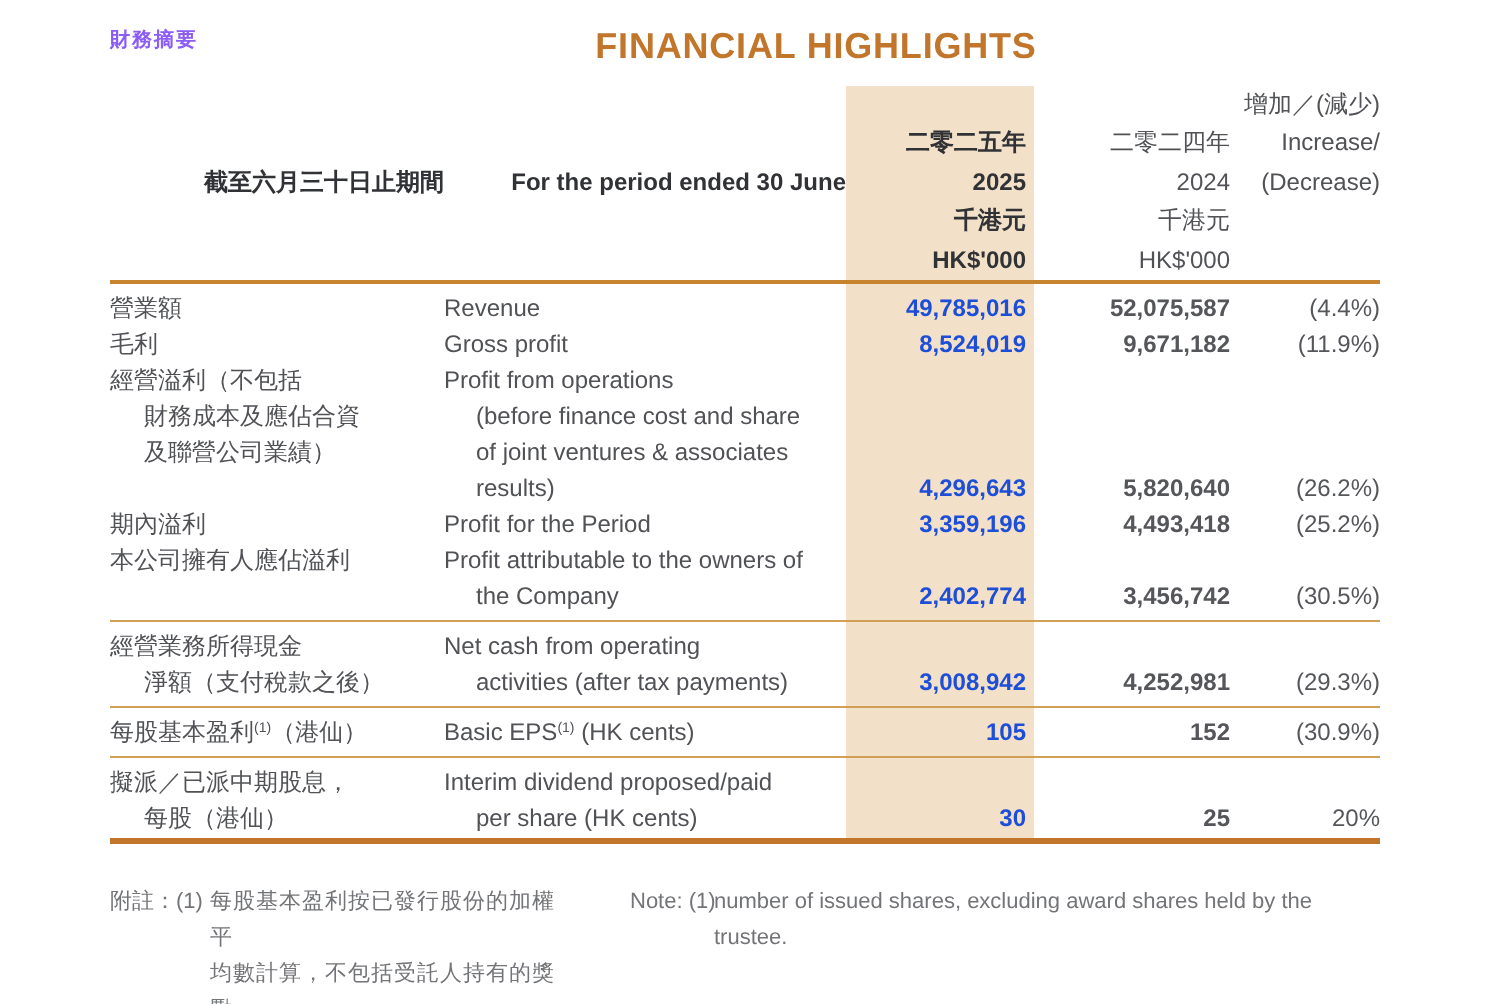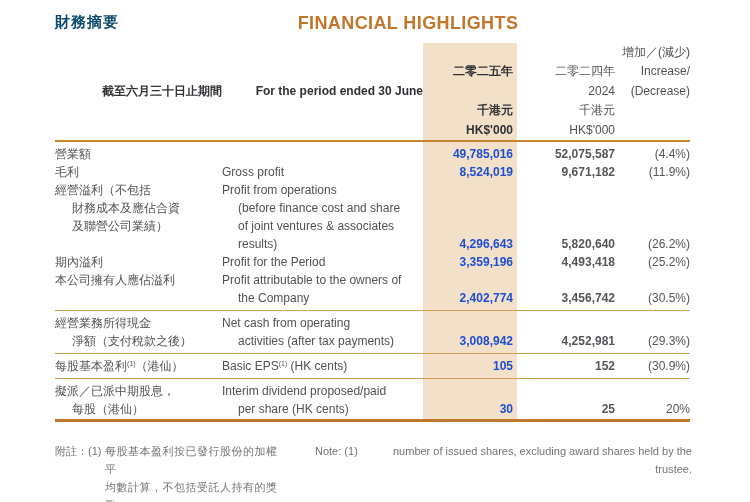--- a/index.html
+++ b/index.html
@@ -1,20 +1,20 @@
 <!DOCTYPE html>
 <html><head>
 <meta charset="utf-8">
 <style>
   html,body{margin:0;padding:0;background:#fff;}
   .page{
     position:relative;width:750px;height:502px;background:#ffffff;overflow:hidden;
     font-family:"Liberation Sans","DejaVu Sans",sans-serif;color:#515256;
   }
-  .title-zh{position:absolute;left:55px;top:13px;font-size:15px;font-weight:bold;color:#0c4a6e;letter-spacing:1px;font-family:Liberation Mono, monospace;}
+  .title-zh{position:absolute;left:55px;top:13px;font-size:10px;font-weight:bold;color:#8b5cf6;letter-spacing:1px;font-family:Liberation Mono, monospace;}
   .title-en{position:absolute;left:408px;top:13px;transform:translateX(-50%);font-size:18px;font-weight:bold;color:#C2762B;letter-spacing:.4px;white-space:nowrap;}
   .band{position:absolute;left:423px;top:43px;width:94px;height:376px;background:#F2E0C8;}
   .tbl{position:absolute;left:55px;top:43px;width:635px;font-size:12px;}
   .grid{display:grid;grid-template-columns:167px 201px 94px 100px 73px;}
   .hdr{grid-template-rows:repeat(5,19.4px);border-bottom:2px solid #C6842F;align-items:end;}
   .hdr > div{line-height:19.4px;white-space:nowrap;}
   .c1{grid-column:1;text-align:left;}
   .c2{grid-column:2;text-align:left;}
   .c3{grid-column:3;text-align:right;padding-right:4px;}
   .c4{grid-column:4;text-align:right;padding-right:2px;}
@@ -35,52 +35,54 @@
   .ind-en{padding-left:16px;}
   sup{font-size:7px;vertical-align:4px;line-height:0;}
   .notes{position:absolute;left:55px;top:442px;width:637px;display:flex;font-size:11px;line-height:18px;color:#737477;}
   .note-zh{display:flex;width:222px;}
   .note-zh .nlabel{width:50px;white-space:nowrap;}
   .note-zh .ntext{width:172px;}
   .note-en{display:flex;margin-left:38px;flex:1;}
   .note-en .nlabel{width:42px;white-space:nowrap;}
   .note-en .ntext{flex:1;}
   .jline{text-align:justify;text-align-last:justify;}
-  .nline{text-align:right;}
+  .nline{text-align:left;}
 </style>
 </head>
 <body>
 
 <div class="page">
 
   <div class="title-zh">財務摘要</div>
   <div class="title-en">FINANCIAL HIGHLIGHTS</div>
 
   <div class="band"></div>
 
   <div class="tbl">
 
     <div class="grid hdr">
       <div class="c5 r1">增加／(減少)</div>
       <div class="c3 r2 b">二零二五年</div>
       <div class="c4 r2">二零二四年</div>
       <div class="c5 r2">Increase/</div>
       <div class="c1 r3 b">截至六月三十日止期間</div>
       <div class="c2 r3 b">For the period ended 30 June</div>
+      <div class="c3 r3 b">2025</div>
       <div class="c4 r3">2024</div>
       <div class="c5 r3">(Decrease)</div>
       <div class="c3 r4 b">千港元</div>
       <div class="c4 r4">千港元</div>
       <div class="c3 r5 b">HK$'000</div>
       <div class="c4 r5">HK$'000</div>
     </div>
 
     <div class="section">
       <div class="tr">
         <div class="zh">營業額</div>
+        <div class="en">Revenue</div>
         <div class="v25">49,785,016</div>
         <div class="v24">52,075,587</div>
         <div class="chg">(4.4%)</div>
       </div>
       <div class="tr">
         <div class="zh">毛利</div>
         <div class="en">Gross profit</div>
         <div class="v25">8,524,019</div>
         <div class="v24">9,671,182</div>
         <div class="chg">(11.9%)</div>

